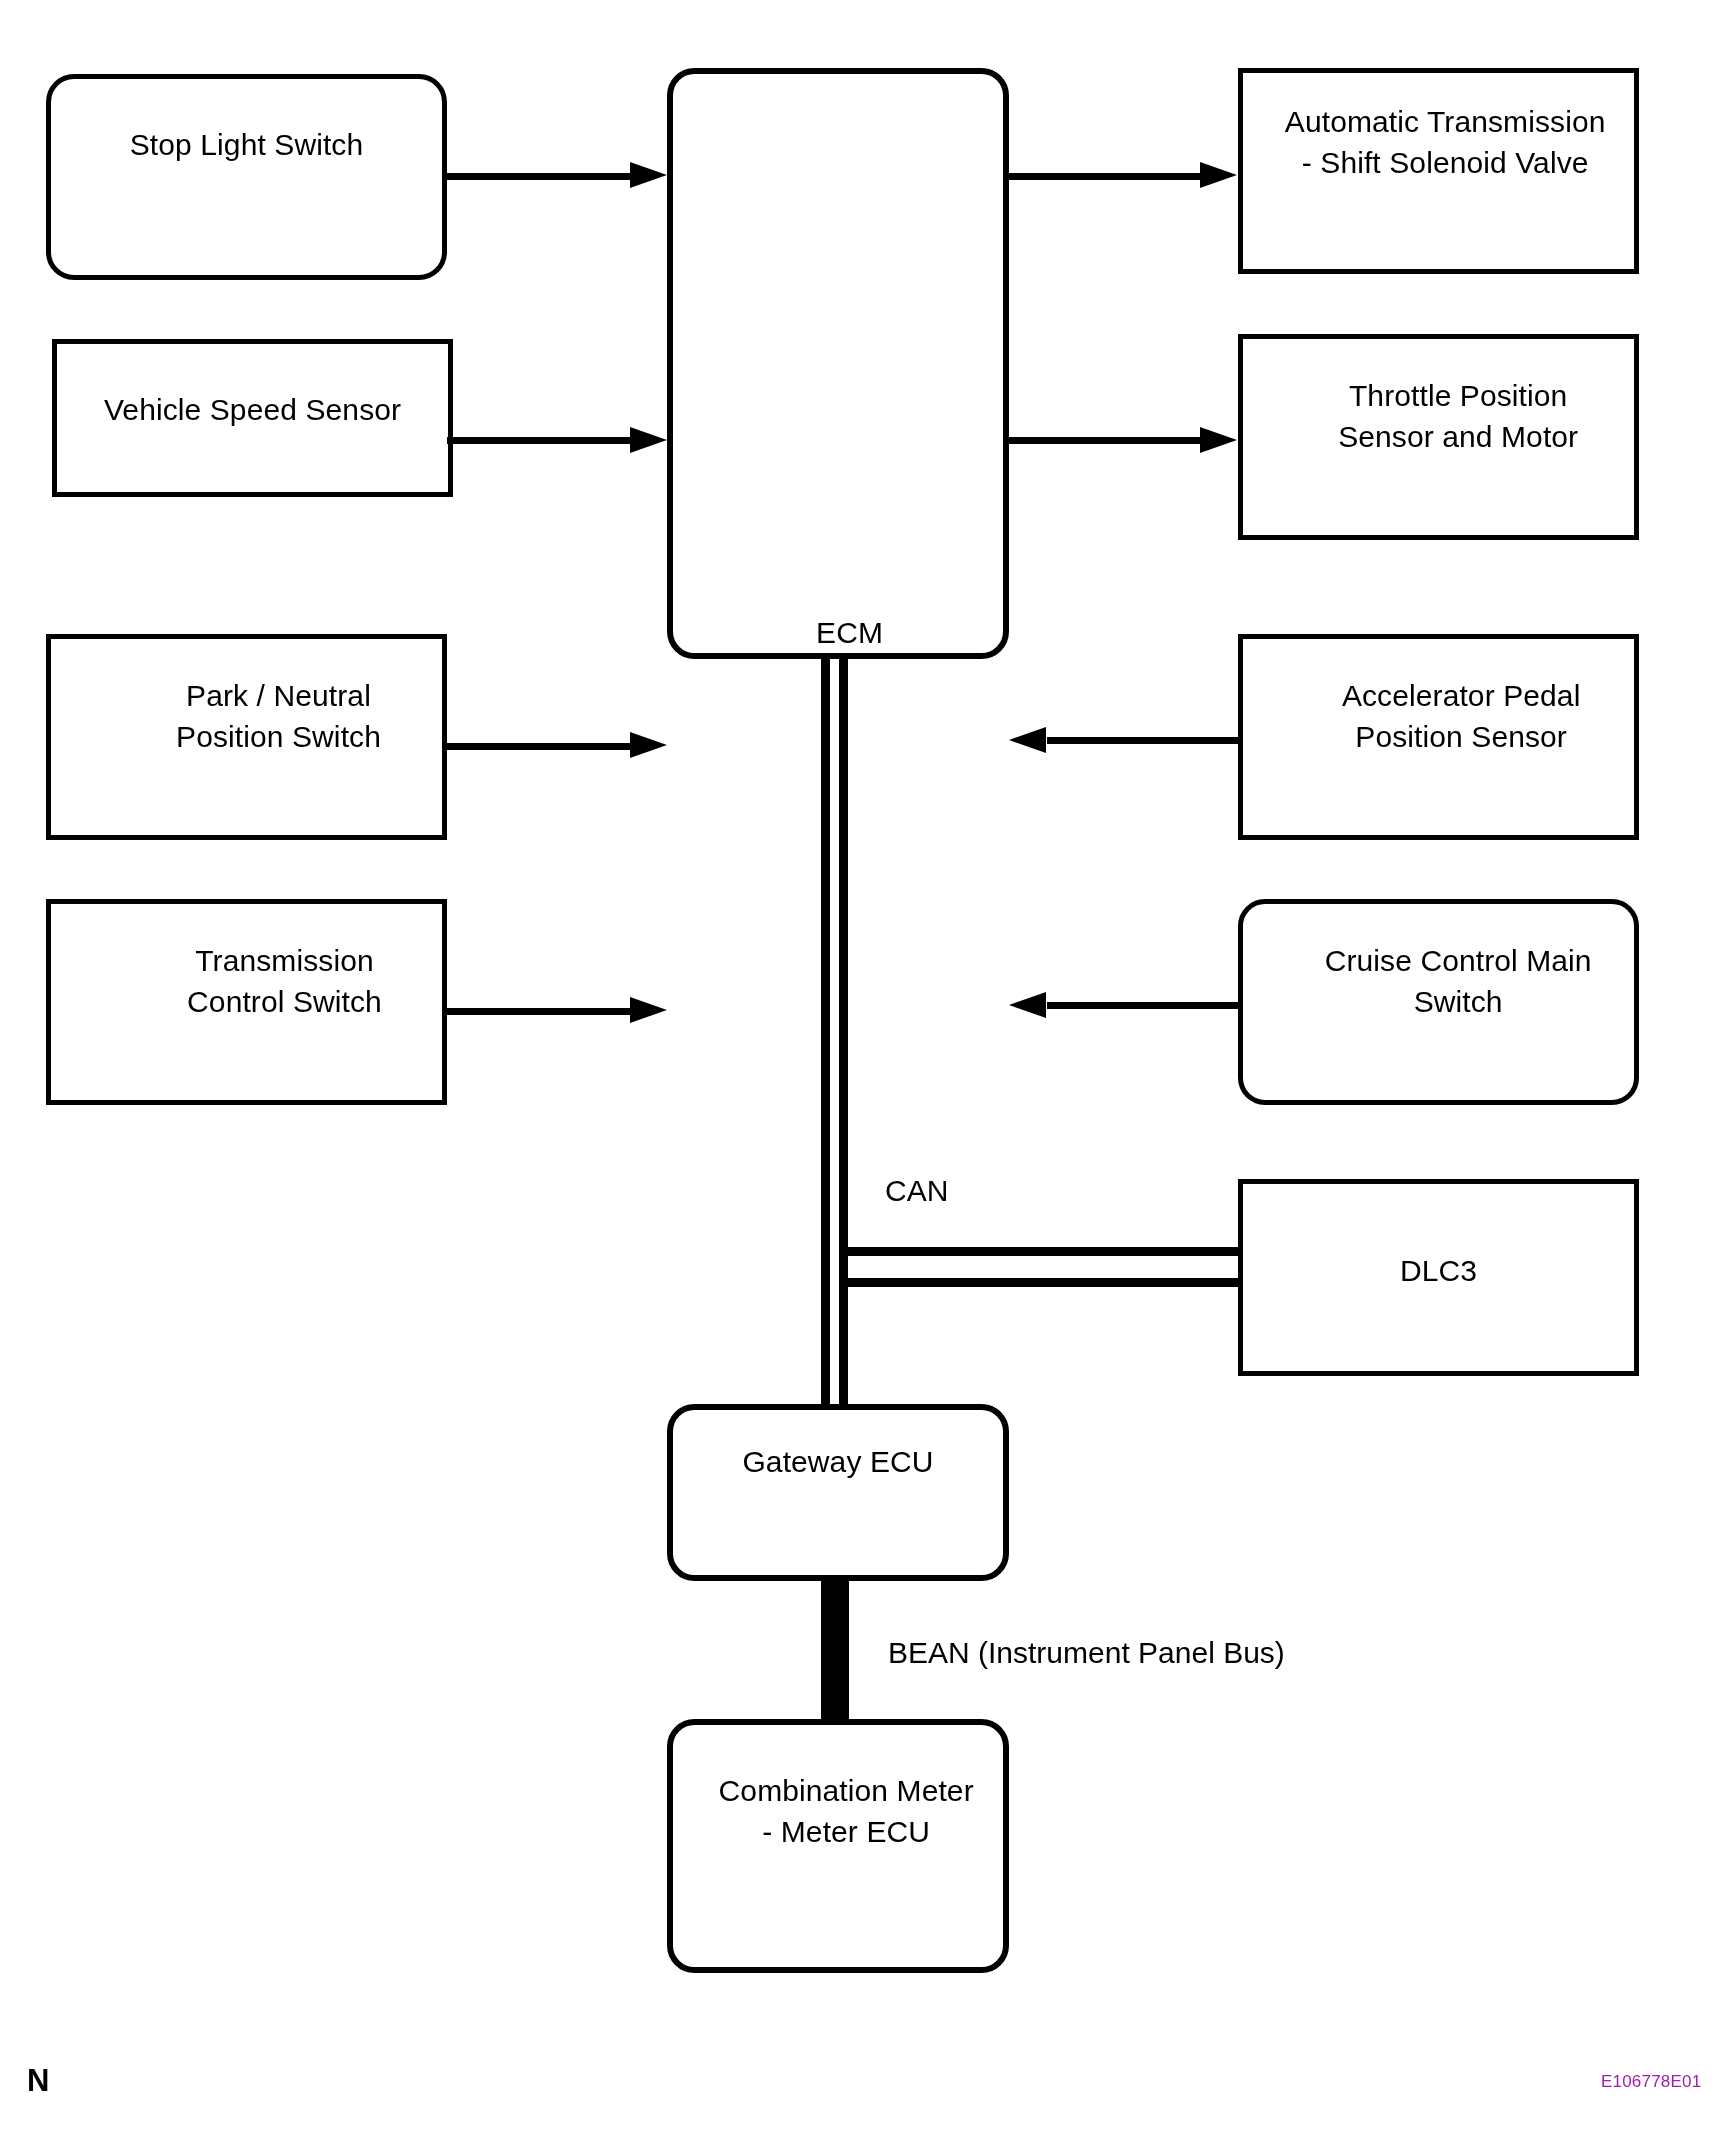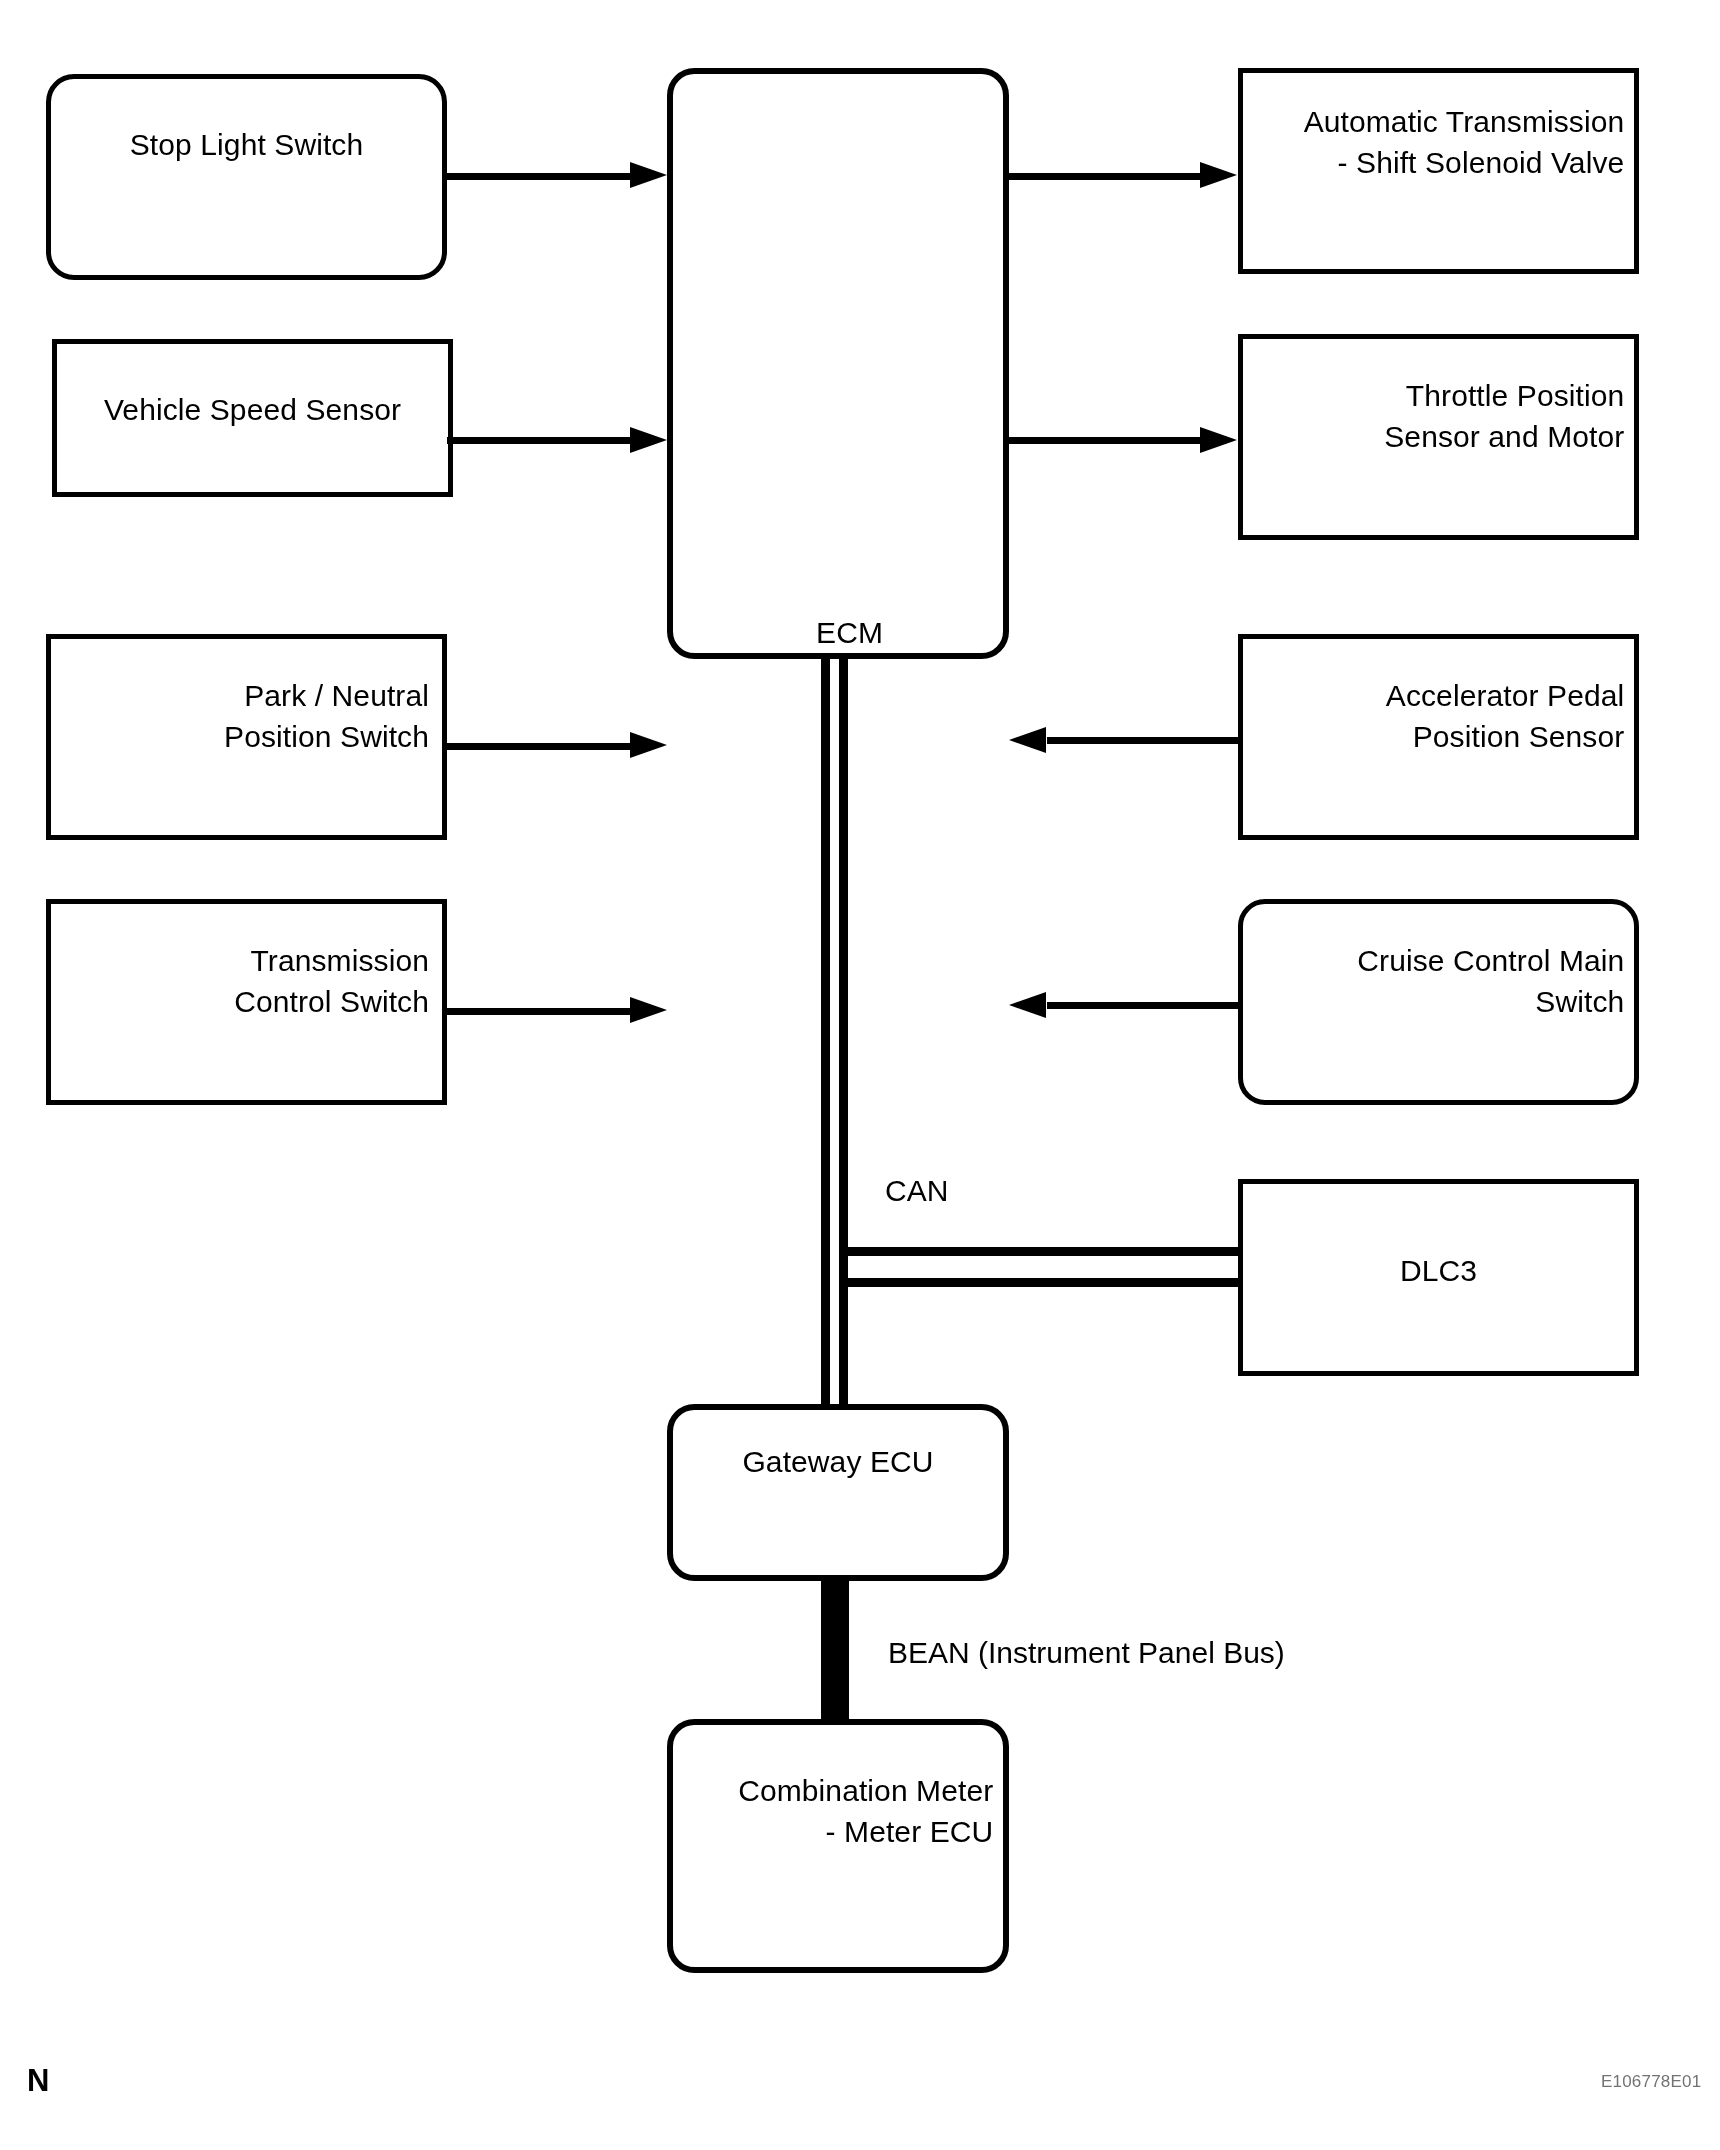--- a/index.html
+++ b/index.html
@@ -36,21 +36,21 @@
     left: 0;
     right: 0;
     font-size: 30px;
     line-height: 41px;
     letter-spacing: 0.1px;
     white-space: pre-line;
     color: #000000;
   }
   .label.center  { text-align: center; }
   .label.blockleft {
-    text-align: right;
+    text-align: center;
   }
 
   
   .hline, .vline {
     position: absolute;
     background: #000000;
   }
   .arrow-r {
     position: absolute;
     width: 0; height: 0;
@@ -79,21 +79,21 @@
     font-size: 31px;
     font-weight: bold;
     line-height: 32px;
     color: #000000;
   }
   .corner-code {
     position: absolute;
     font-size: 17px;
     line-height: 19.4px;
     letter-spacing: 0.2px;
-    color: #737373;
+    color: #a21caf;
     white-space: nowrap;
   }
 </style>
 </head>
 <body>
 
 <div id="canvas">
 
   <div class="node rounded" style="left:667px; top:68px; width:342px; height:591px;">
     <div class="label center" style="top:538px;margin-left:23px;">ECM</div>

